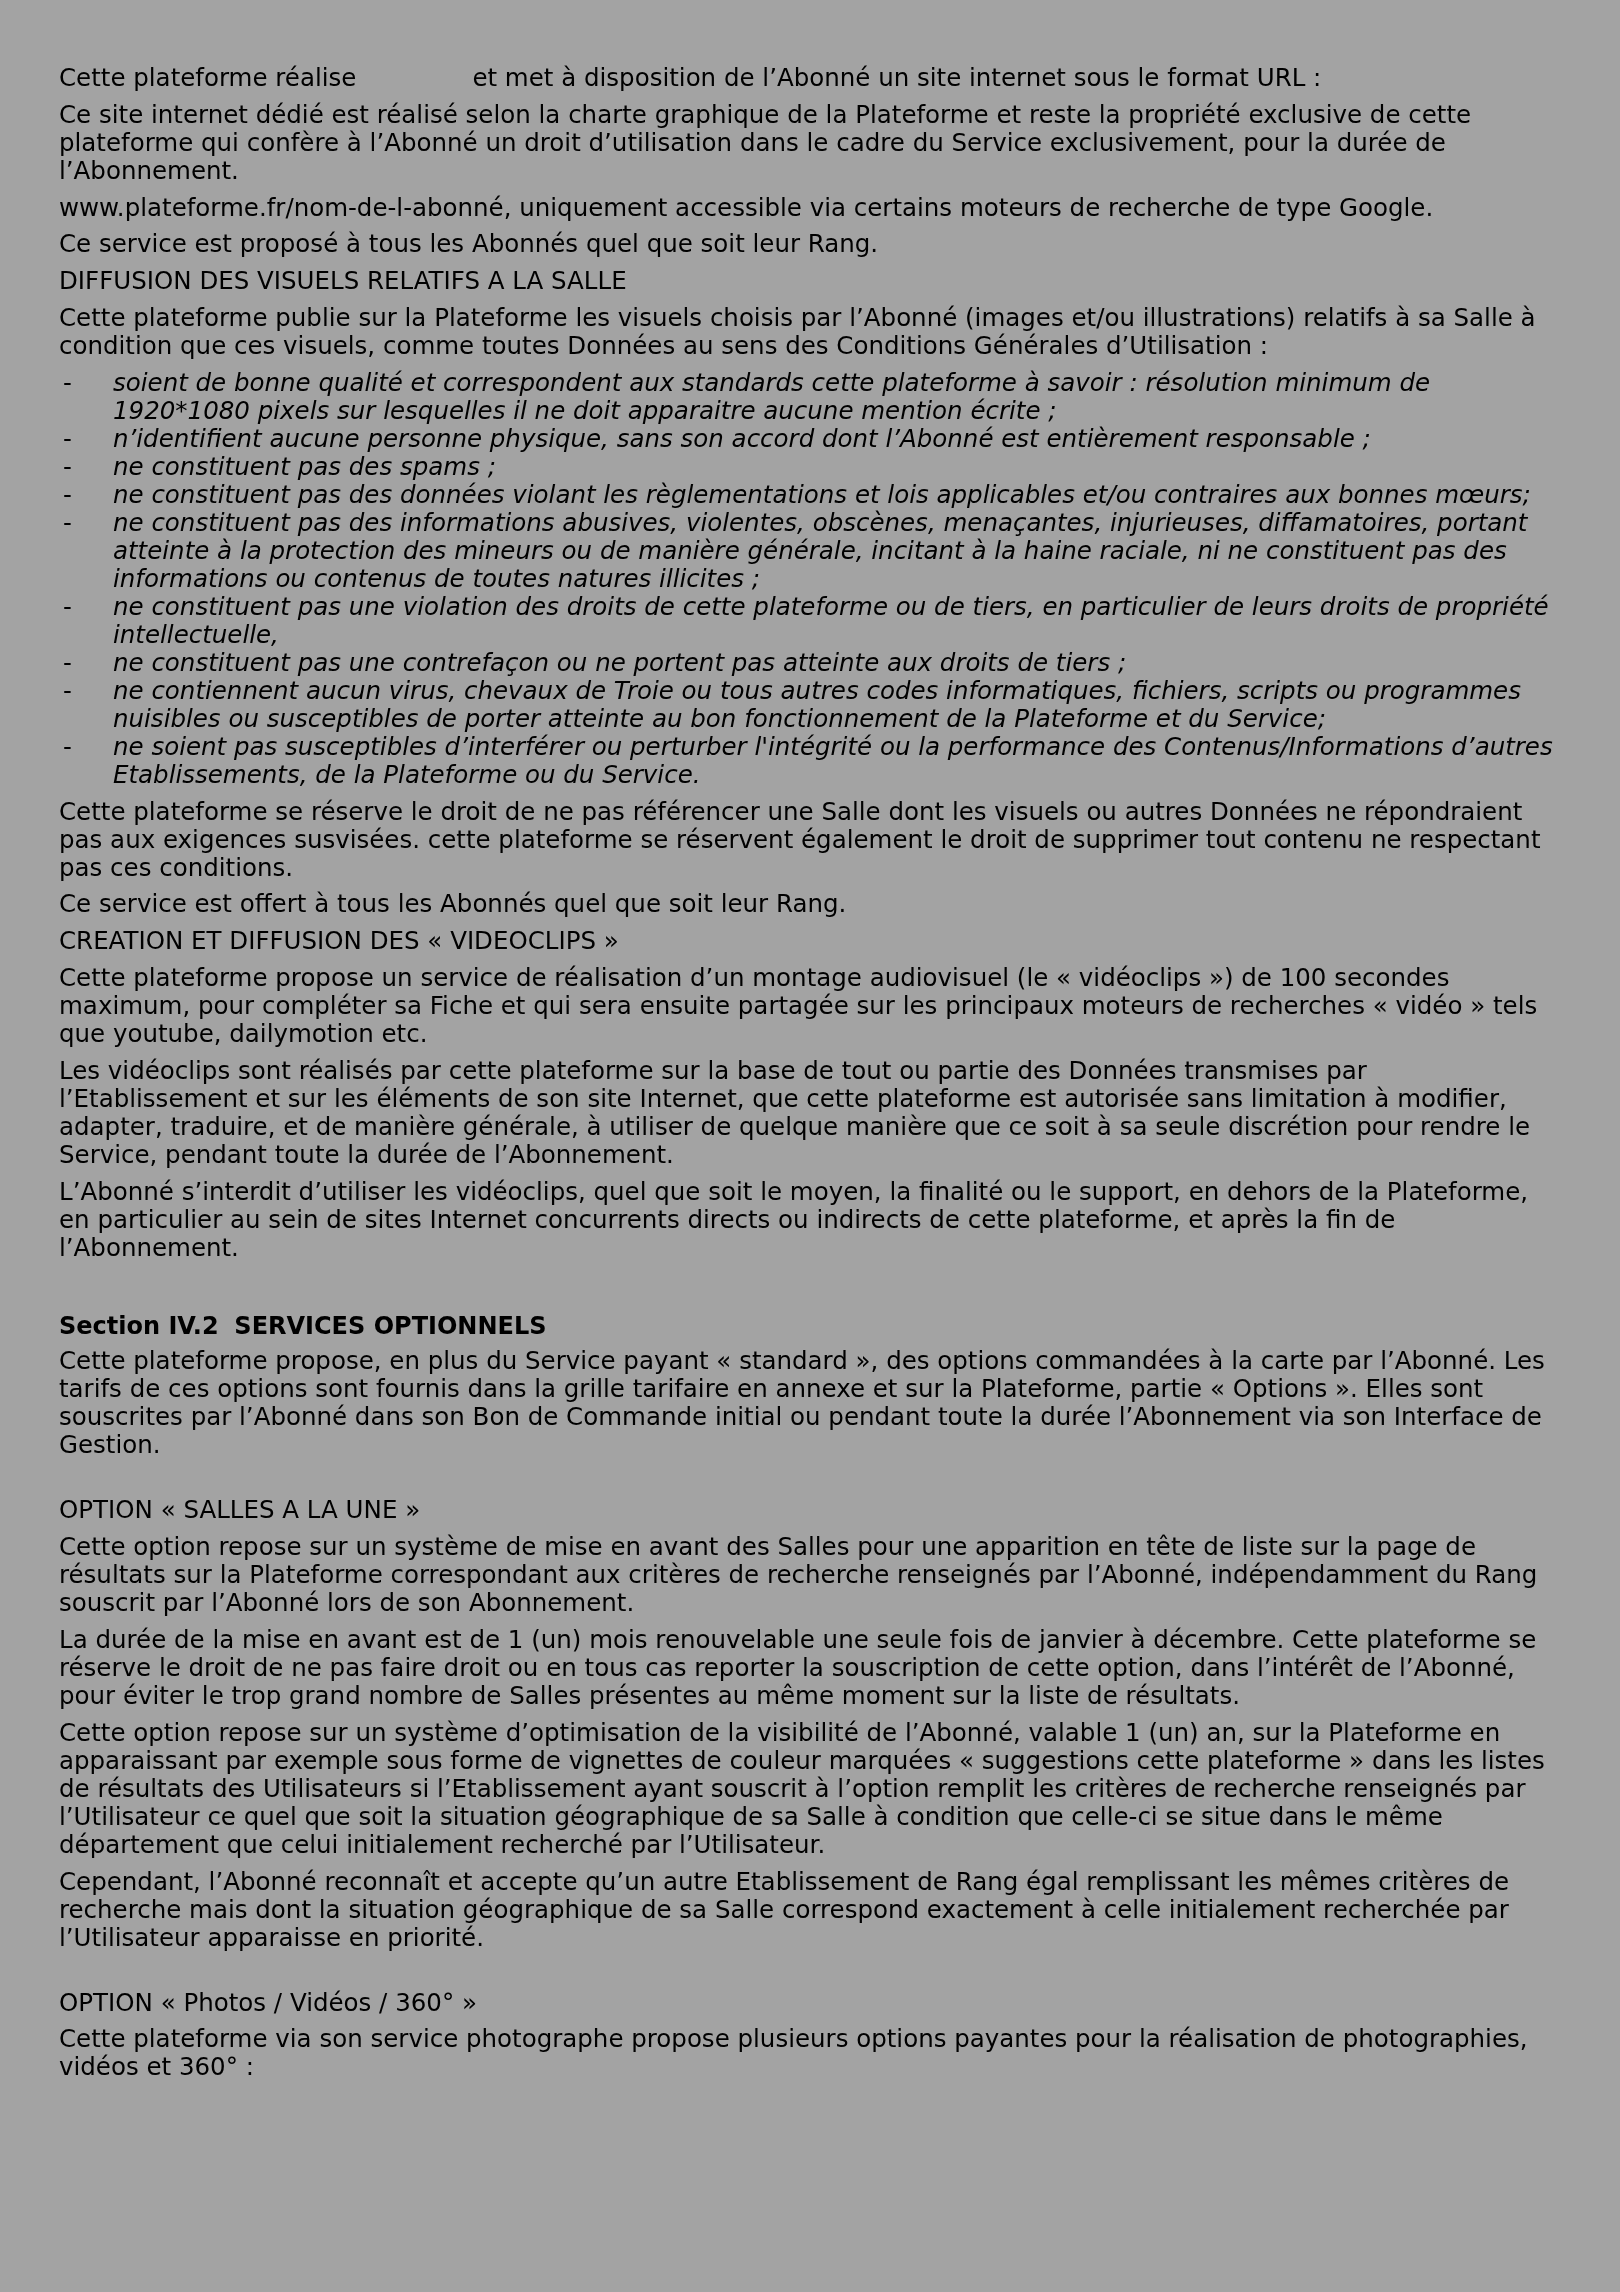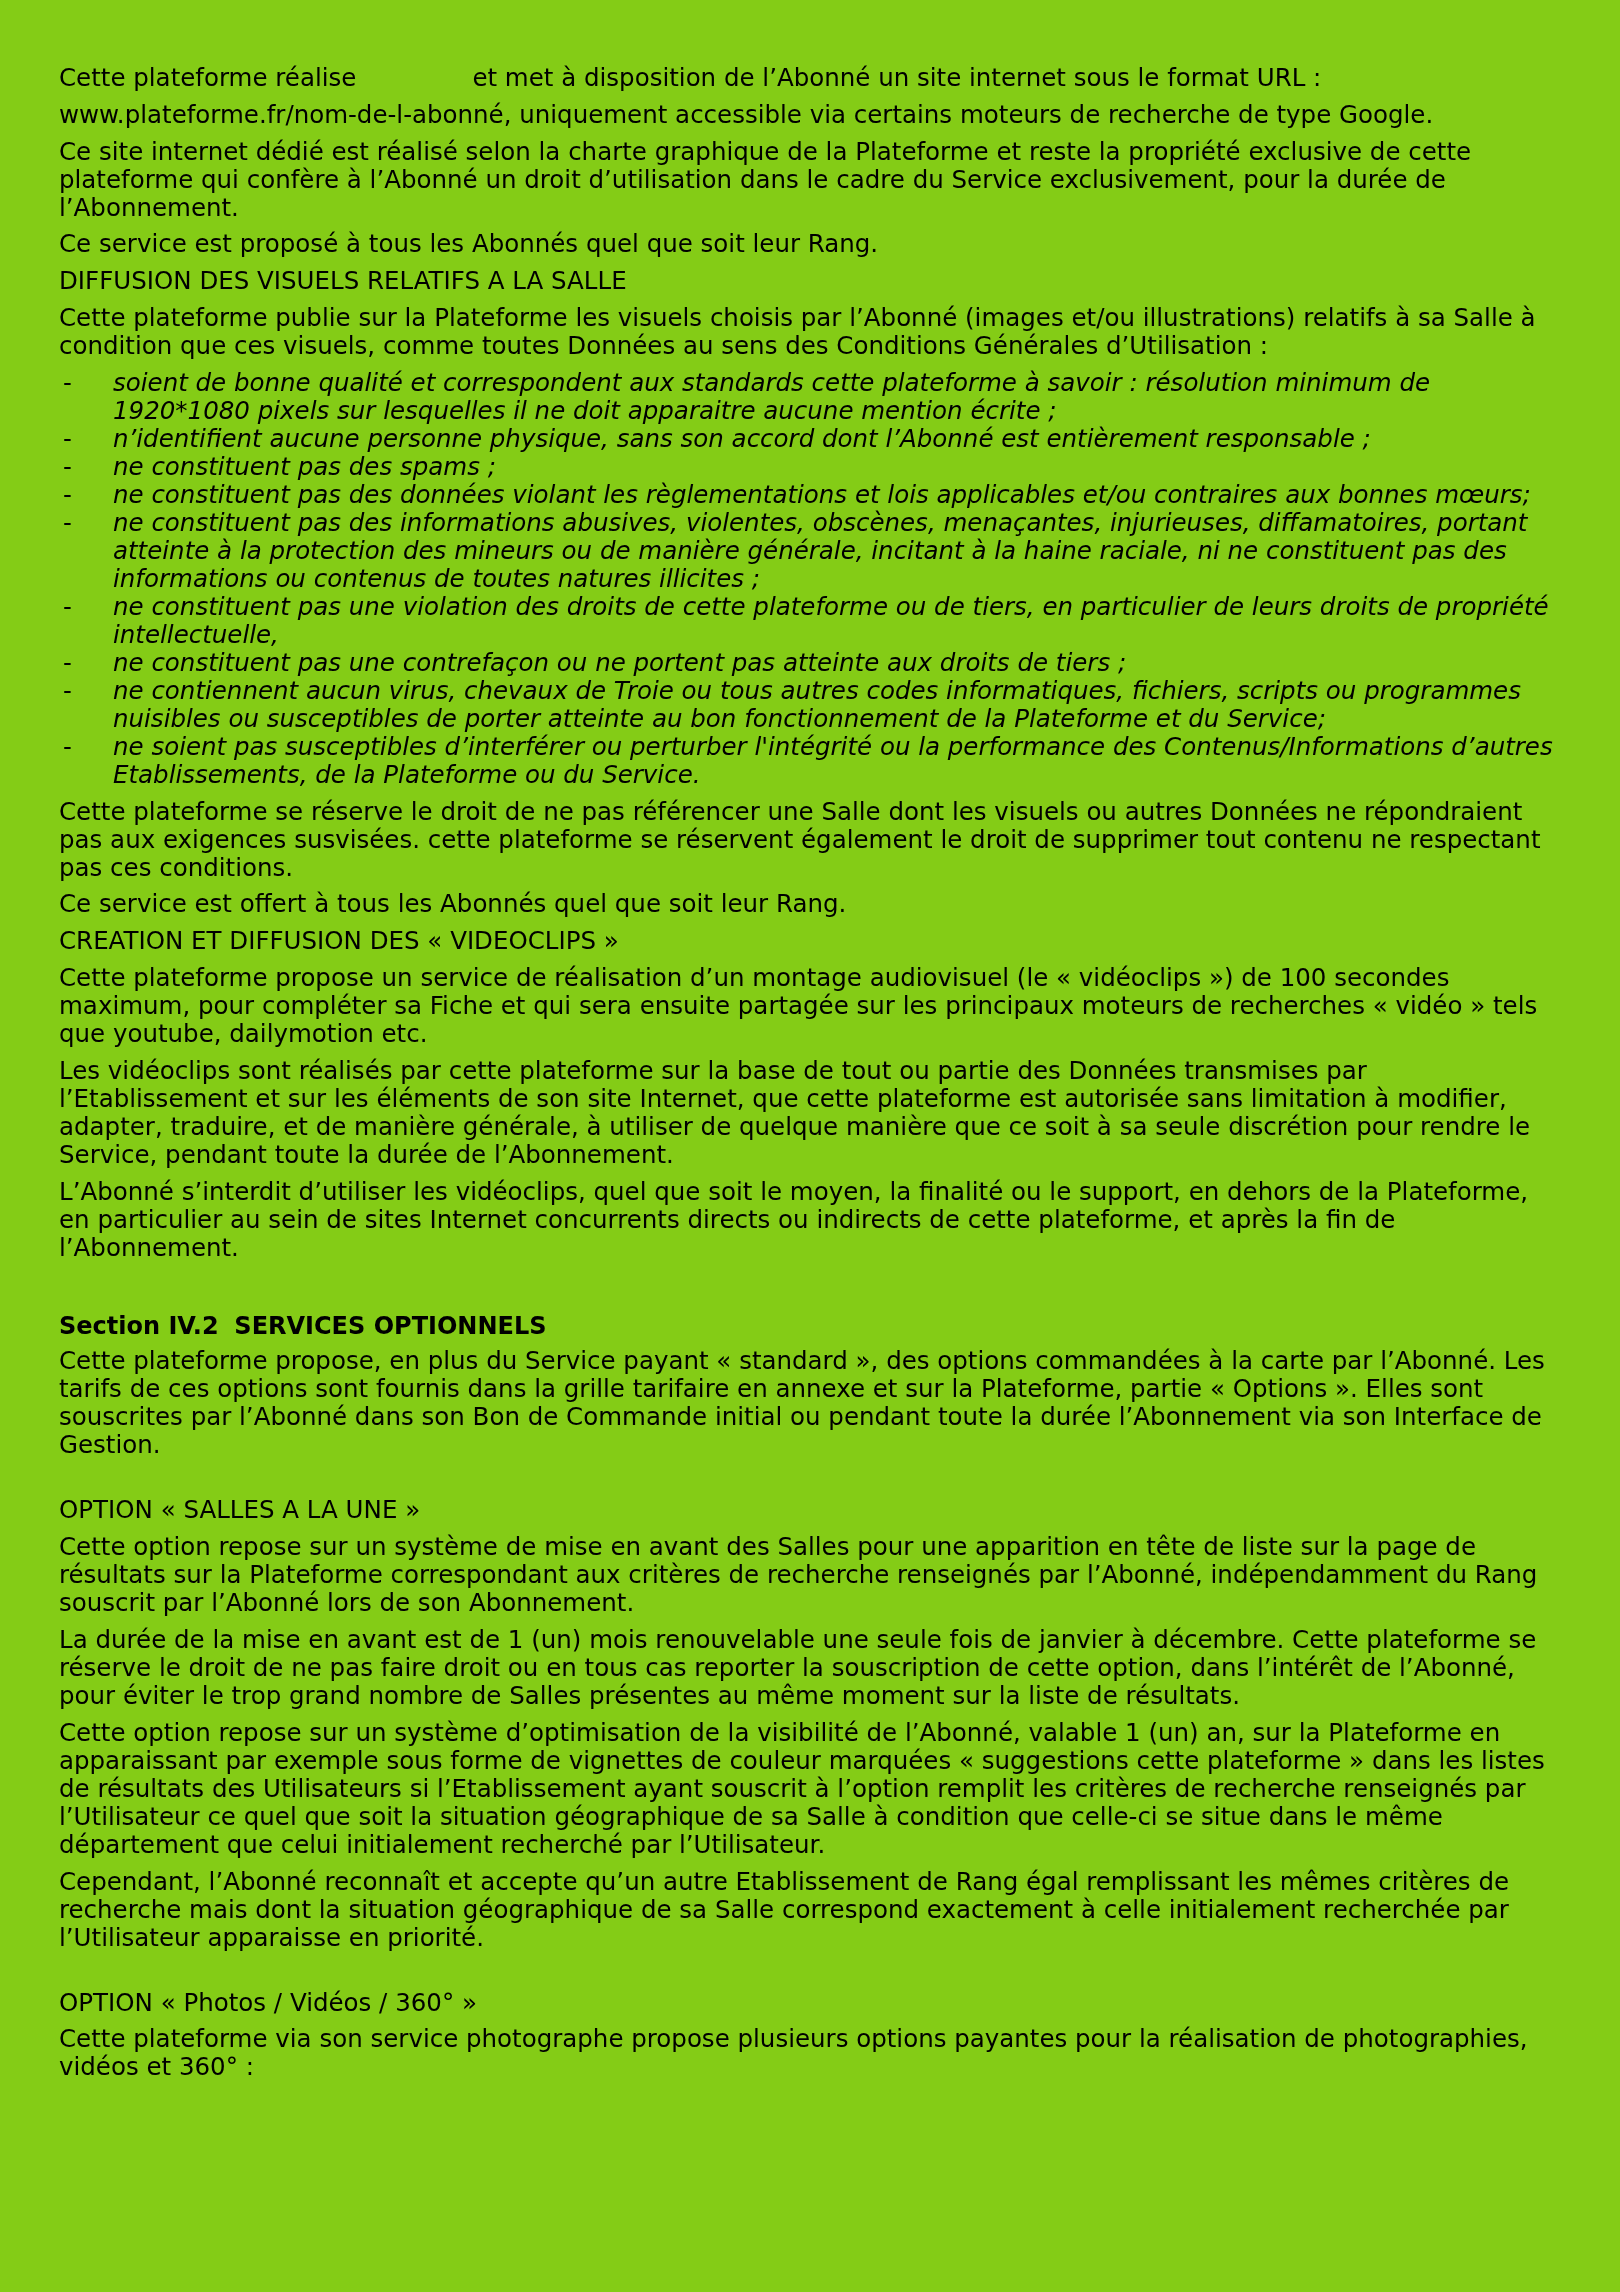--- a/index.html
+++ b/index.html
@@ -6,21 +6,21 @@
     margin: 0;
     padding: 0;
     background: #ffffff;
   }
   .page {
     position: relative;
     width: 1620px;
     height: 2293px;
     box-sizing: border-box;
     padding: 64px 61px 0 59px;
-    background: #84cc16;
+    background: #a3a3a3;
     color: #000000;
     font-family: "DejaVu Sans", "Liberation Sans", sans-serif;
     font-size: 24.5px;
     line-height: 28px;
     overflow: hidden;
     text-align: left;
   }
   p {
     margin: 0 0 8.8px 0;
     padding: 0;
@@ -59,23 +59,23 @@
     margin-top: 37px;
   }
 </style>
 </head>
 <body>
 
 <div class="page">
 
   <p><span>Cette plateforme réalise</span><span class="redacted-gap"></span><span>et met à disposition de l’Abonné un site internet sous le format URL :</span></p>
 
+  <p>Ce site internet dédié est réalisé selon la charte graphique de la Plateforme et reste la propriété exclusive de cette plateforme qui confère à l’Abonné un droit d’utilisation dans le cadre du Service exclusivement, pour la durée de l’Abonnement.</p>
+
   <p>www.plateforme.fr/nom-de-l-abonné, uniquement accessible via certains moteurs de recherche de type Google.</p>
-
-  <p>Ce site internet dédié est réalisé selon la charte graphique de la Plateforme et reste la propriété exclusive de cette plateforme qui confère à l’Abonné un droit d’utilisation dans le cadre du Service exclusivement, pour la durée de l’Abonnement.</p>
 
   <p>Ce service est proposé à tous les Abonnés quel que soit leur Rang.</p>
 
   <p>DIFFUSION DES VISUELS RELATIFS A LA SALLE</p>
 
   <p>Cette plateforme publie sur la Plateforme les visuels choisis par l’Abonné (images et/ou illustrations) relatifs à sa Salle à condition que ces visuels, comme toutes Données au sens des Conditions Générales d’Utilisation :</p>
 
   <div class="bullet-list">
     <div class="bullet-item">
         <span class="bullet-dash">-</span>

